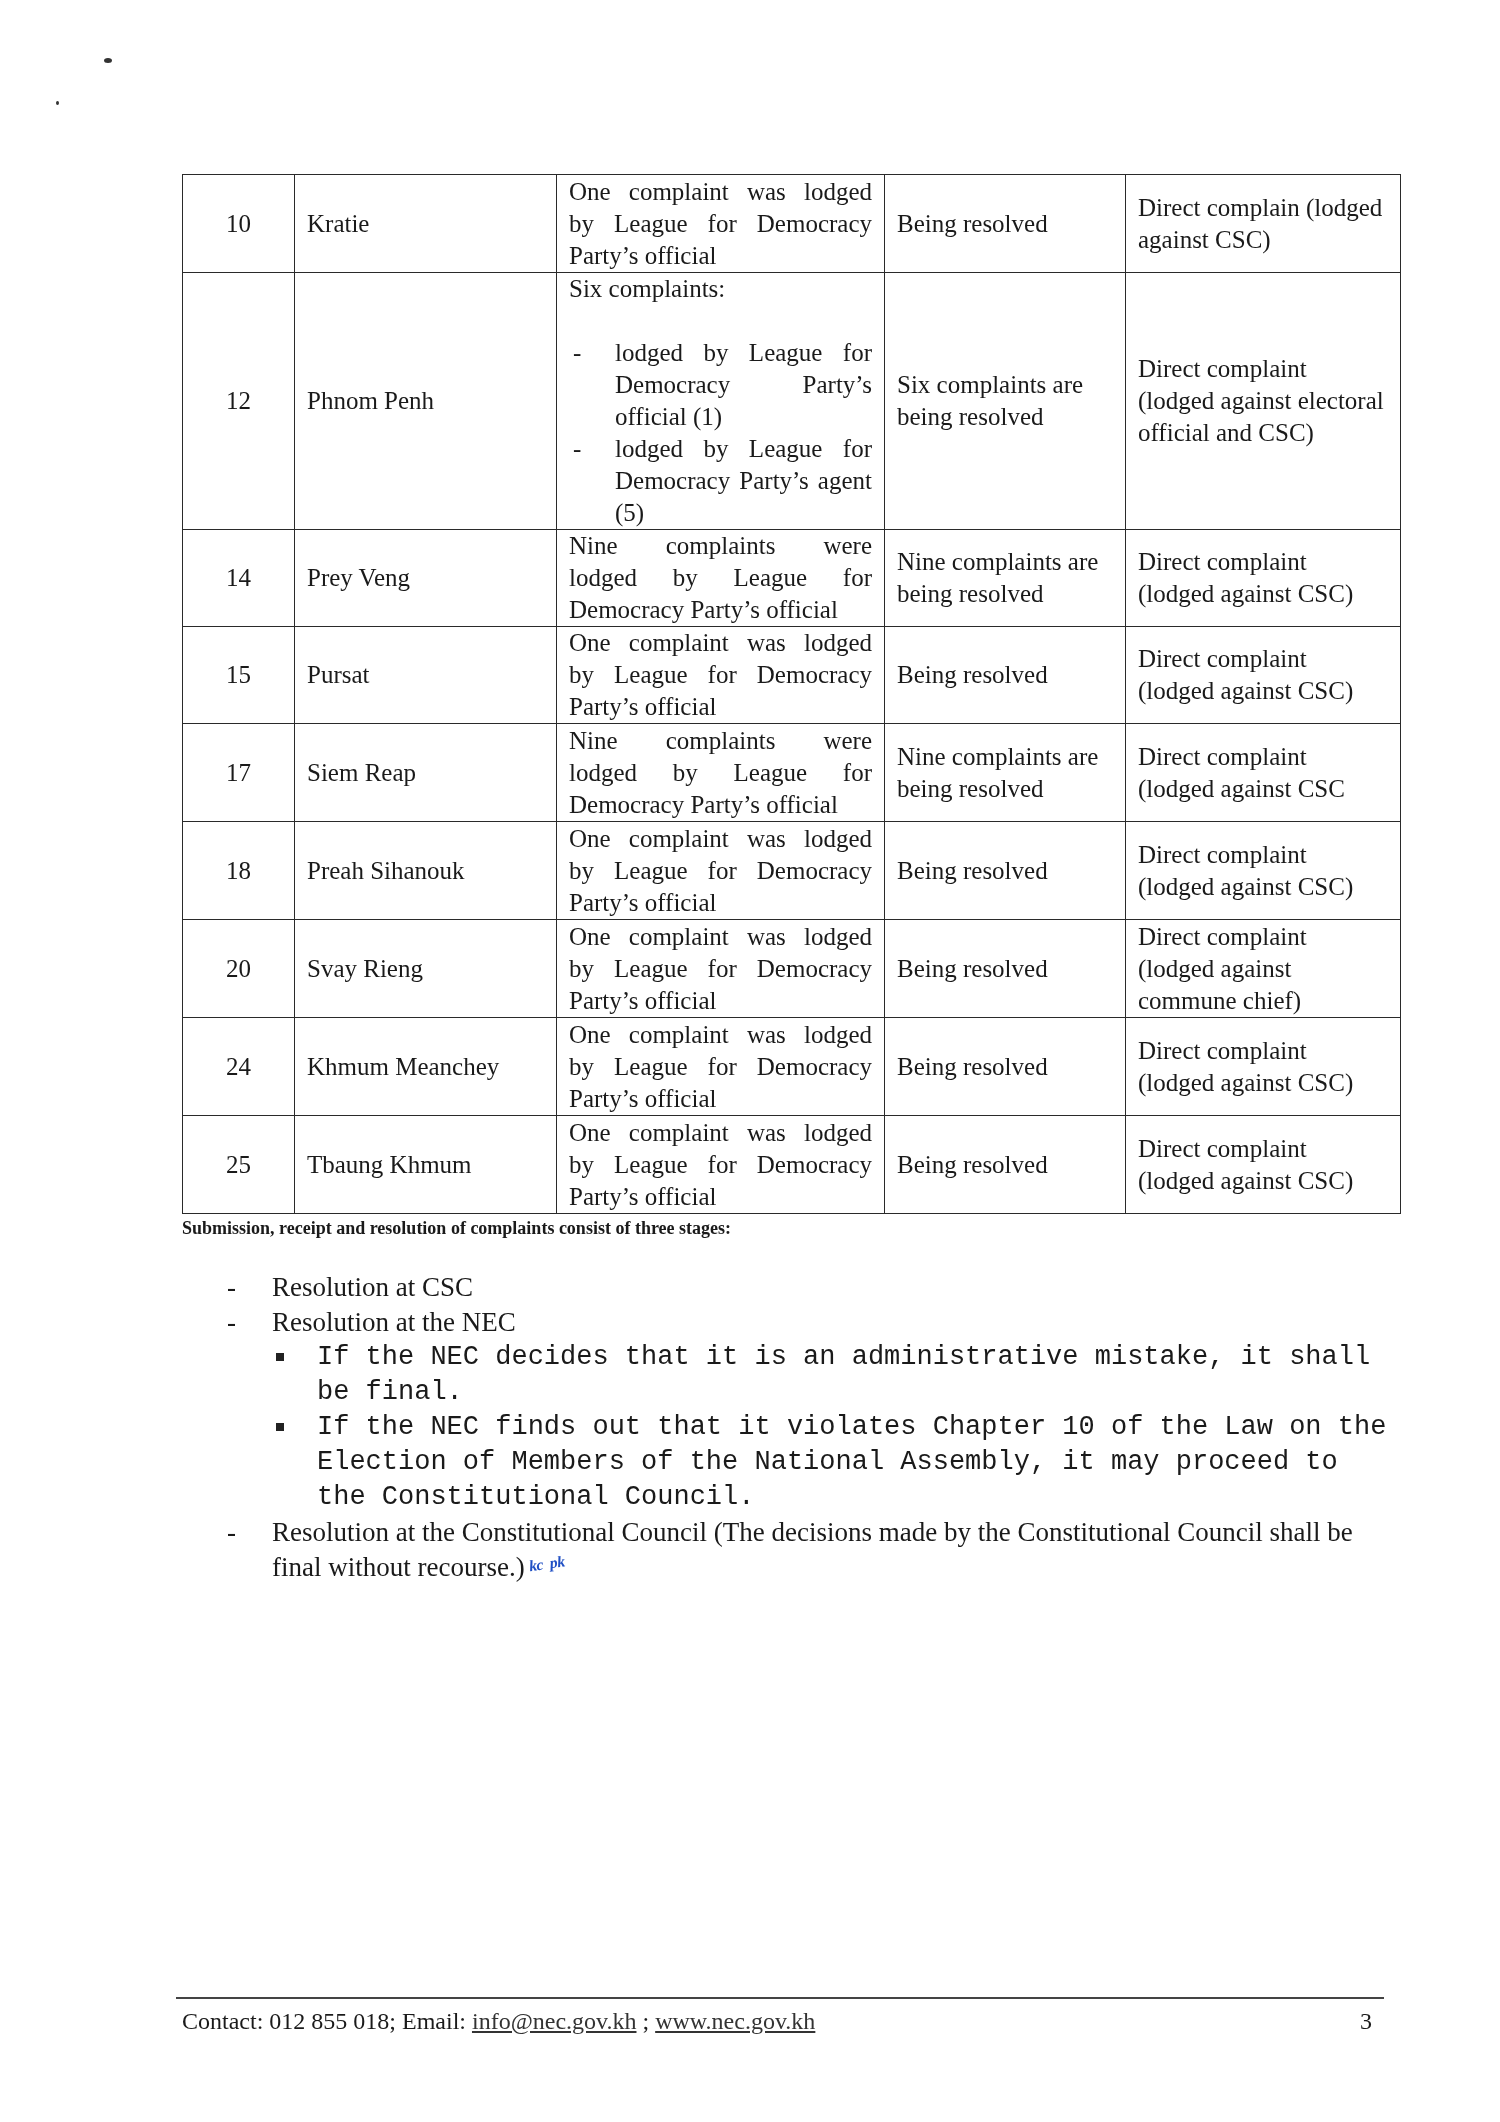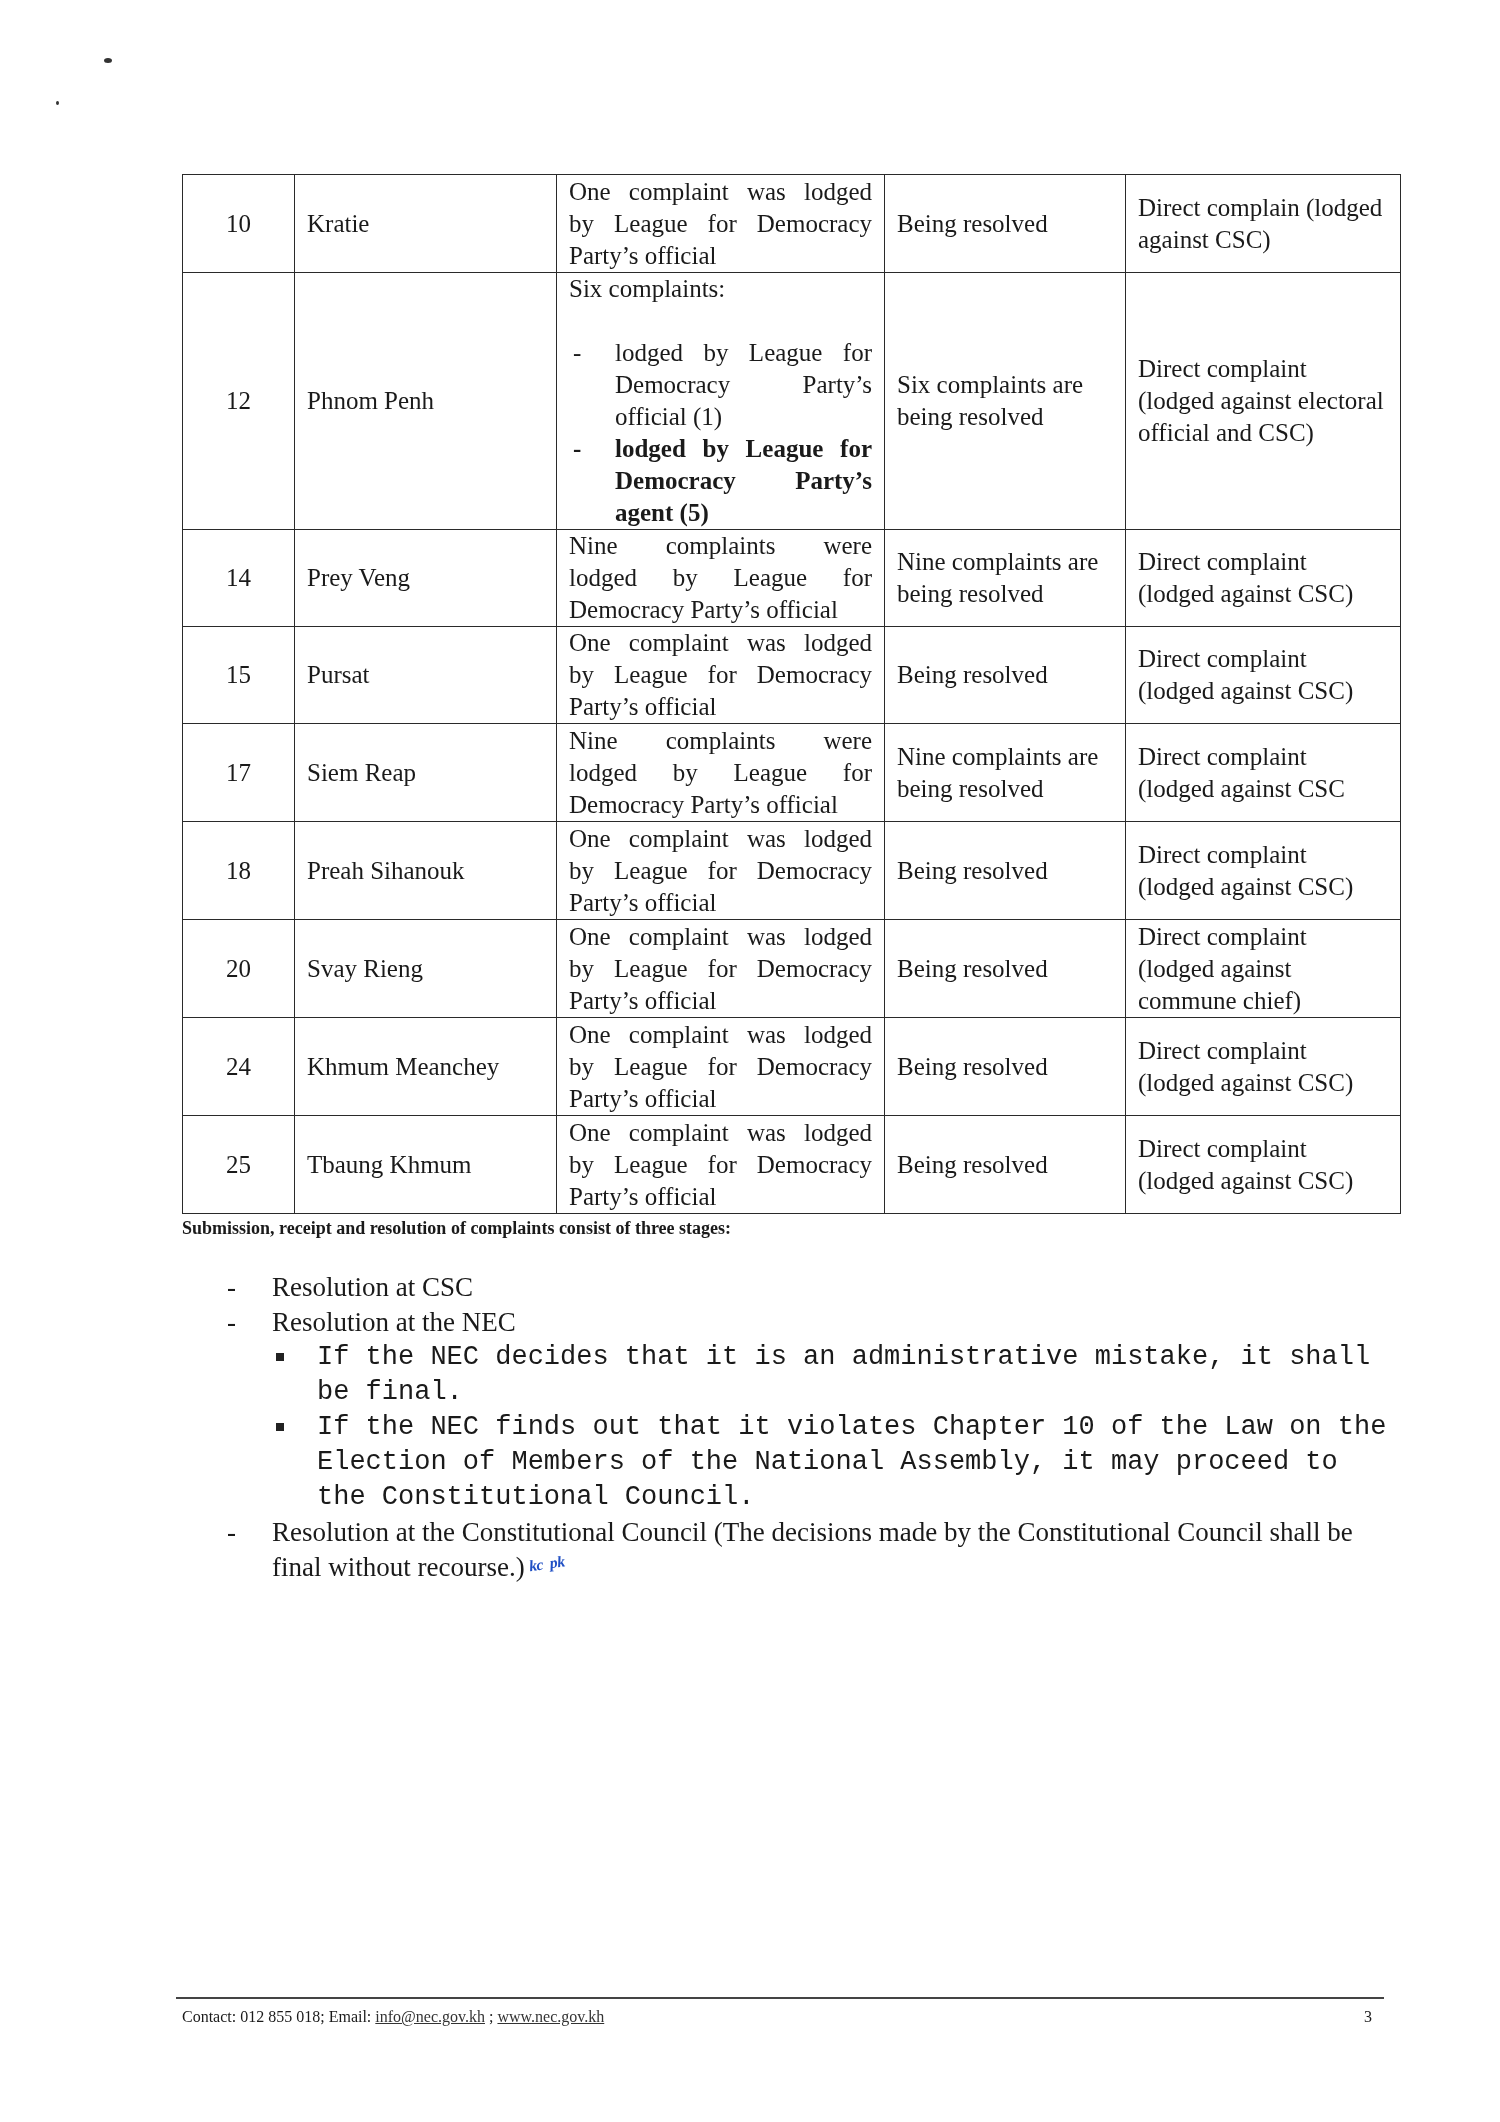--- a/index.html
+++ b/index.html
@@ -32,21 +32,21 @@
     position:absolute; left:182px; top:1218px; font-weight:bold; font-size:18px;
   }
   .stages { position:absolute; left:182px; top:1270px; width:1220px; font-size:27px; line-height:35px; }
   .stage { position:relative; padding-left:90px; }
   .stage .dash { position:absolute; left:45px; top:0; }
   .substage { position:relative; padding-left:135px;font-family:Liberation Mono, monospace; }
   .substage .sq { position:absolute; left:94px; top:13px; width:8px; height:8px; background:#222; }
   .signature { display:inline-block; color:#1f4fc4; font-style:italic; font-weight:bold; font-size:26px; margin-left:4px; transform:rotate(-8deg); }
 
   .footer-rule { position:absolute; left:176px; top:1997px; width:1208px; border-top:2px solid #444; }
-  .footer { position:absolute; left:182px; top:2008px; width:1190px; font-size:16px; }
+  .footer { position:absolute; left:182px; top:2008px; width:1190px; font-size:24px; }
   .footer a { color:#333; text-decoration:underline; }
   .page-num { position:absolute; right:0; top:0; }
 </style>
 </head>
 <body>
 
 <div class="speck" style="left:104px;top:58px;width:8px;height:5px;"></div>
 <div class="speck" style="left:56px;top:101px;width:3px;height:4px;"></div>
 
 <table class="complaints">
@@ -71,21 +71,21 @@
       <td class="type">Direct complain (lodged against CSC)</td>
     </tr>
 
     <tr style="height:225px">
       <td class="num">12</td>
       <td class="prov">Phnom Penh</td>
       <td class="desc">
         <div>Six complaints:</div>
         <ul>
           <li style="text-align:justify;text-align-last:left;margin-top:32px;">lodged by League for Democracy Party’s official (1)</li>
-          <li style="text-align:justify;text-align-last:left;font-weight:bold;">lodged by League for Democracy Party’s agent (5)</li>
+          <li style="text-align:justify;text-align-last:left;">lodged by League for Democracy Party’s agent (5)</li>
         </ul>
       </td>
       <td class="status">Six complaints are being resolved</td>
       <td class="type left">Direct complaint (lodged against electoral official and CSC)</td>
     </tr>
 
     <tr style="height:96px">
       <td class="num">14</td>
       <td class="prov">Prey Veng</td>
       <td class="desc">

